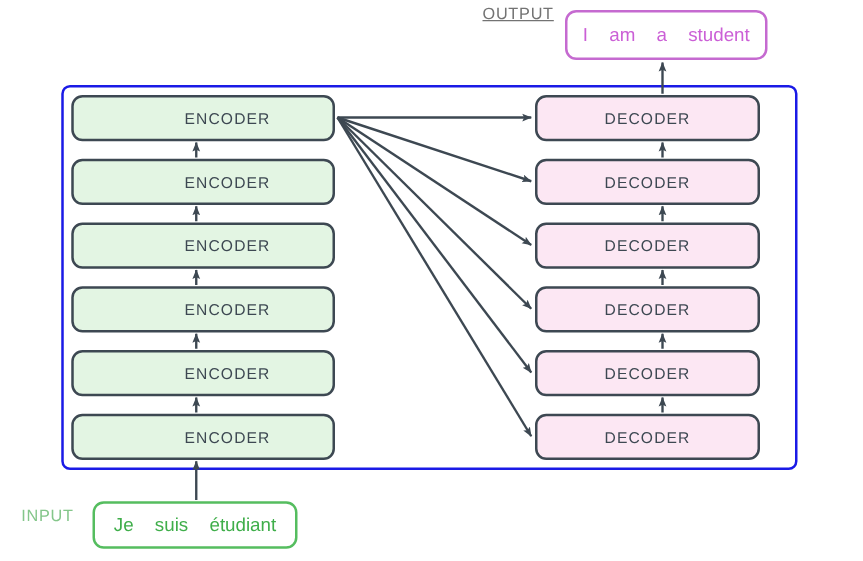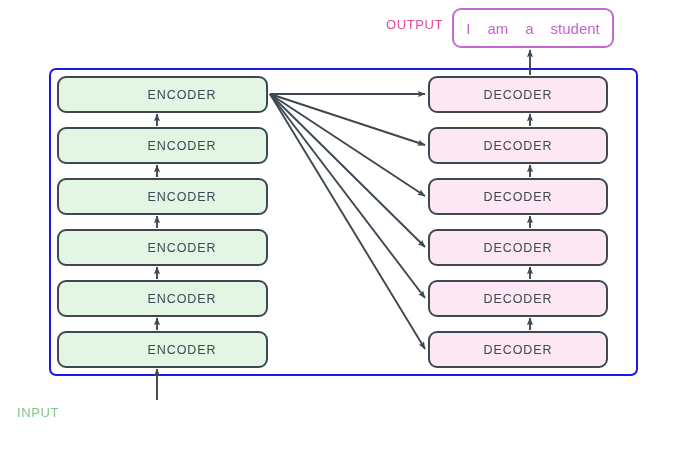--- a/index.html
+++ b/index.html
@@ -18,22 +18,23 @@
 
   
   .io-label {
     position: absolute;
     font-size: 13px;
     letter-spacing: 0.6px;
     white-space: nowrap;
   }
   #output-label {
     left: 386px;
-    top: 17px;
-    color: #ec4899;
+    top: 3px;
+    color: #737373;
+    text-decoration: underline;
   }
   #input-label {
     left: 17px;
     top: 405px;
     color: #84c68a;
   }
 
   
   .io-box {
     position: absolute;
@@ -144,20 +145,27 @@
 
   <div class="block decoder" style="top:76px">DECODER</div>
   <div class="block decoder" style="top:127px">DECODER</div>
   <div class="block decoder" style="top:178px">DECODER</div>
   <div class="block decoder" style="top:229px">DECODER</div>
   <div class="block decoder" style="top:280px">DECODER</div>
   <div class="block decoder" style="top:331px">DECODER</div>
 
   <div id="input-label" class="io-label">INPUT</div>
 
+  <div id="input-box" class="io-box">
+    <div class="io-tokens">
+      <span>Je</span>
+      <span>suis</span>
+      <span>étudiant</span>
+    </div>
+  </div>
 
   <svg id="arrows" viewBox="0 0 690 449" xmlns="http://www.w3.org/2000/svg">
     <defs>
       <marker id="ah" markerWidth="9" markerHeight="9" refX="7.2" refY="3.4" orient="auto" markerUnits="userSpaceOnUse">
         <path d="M0,0.3 L7.6,3.4 L0,6.5 L1.5,3.4 Z" fill="#3d4852"></path>
       </marker>
     </defs>
 
     <g stroke="#3d4852" stroke-width="1.9" fill="none" marker-end="url(#ah)">
 

